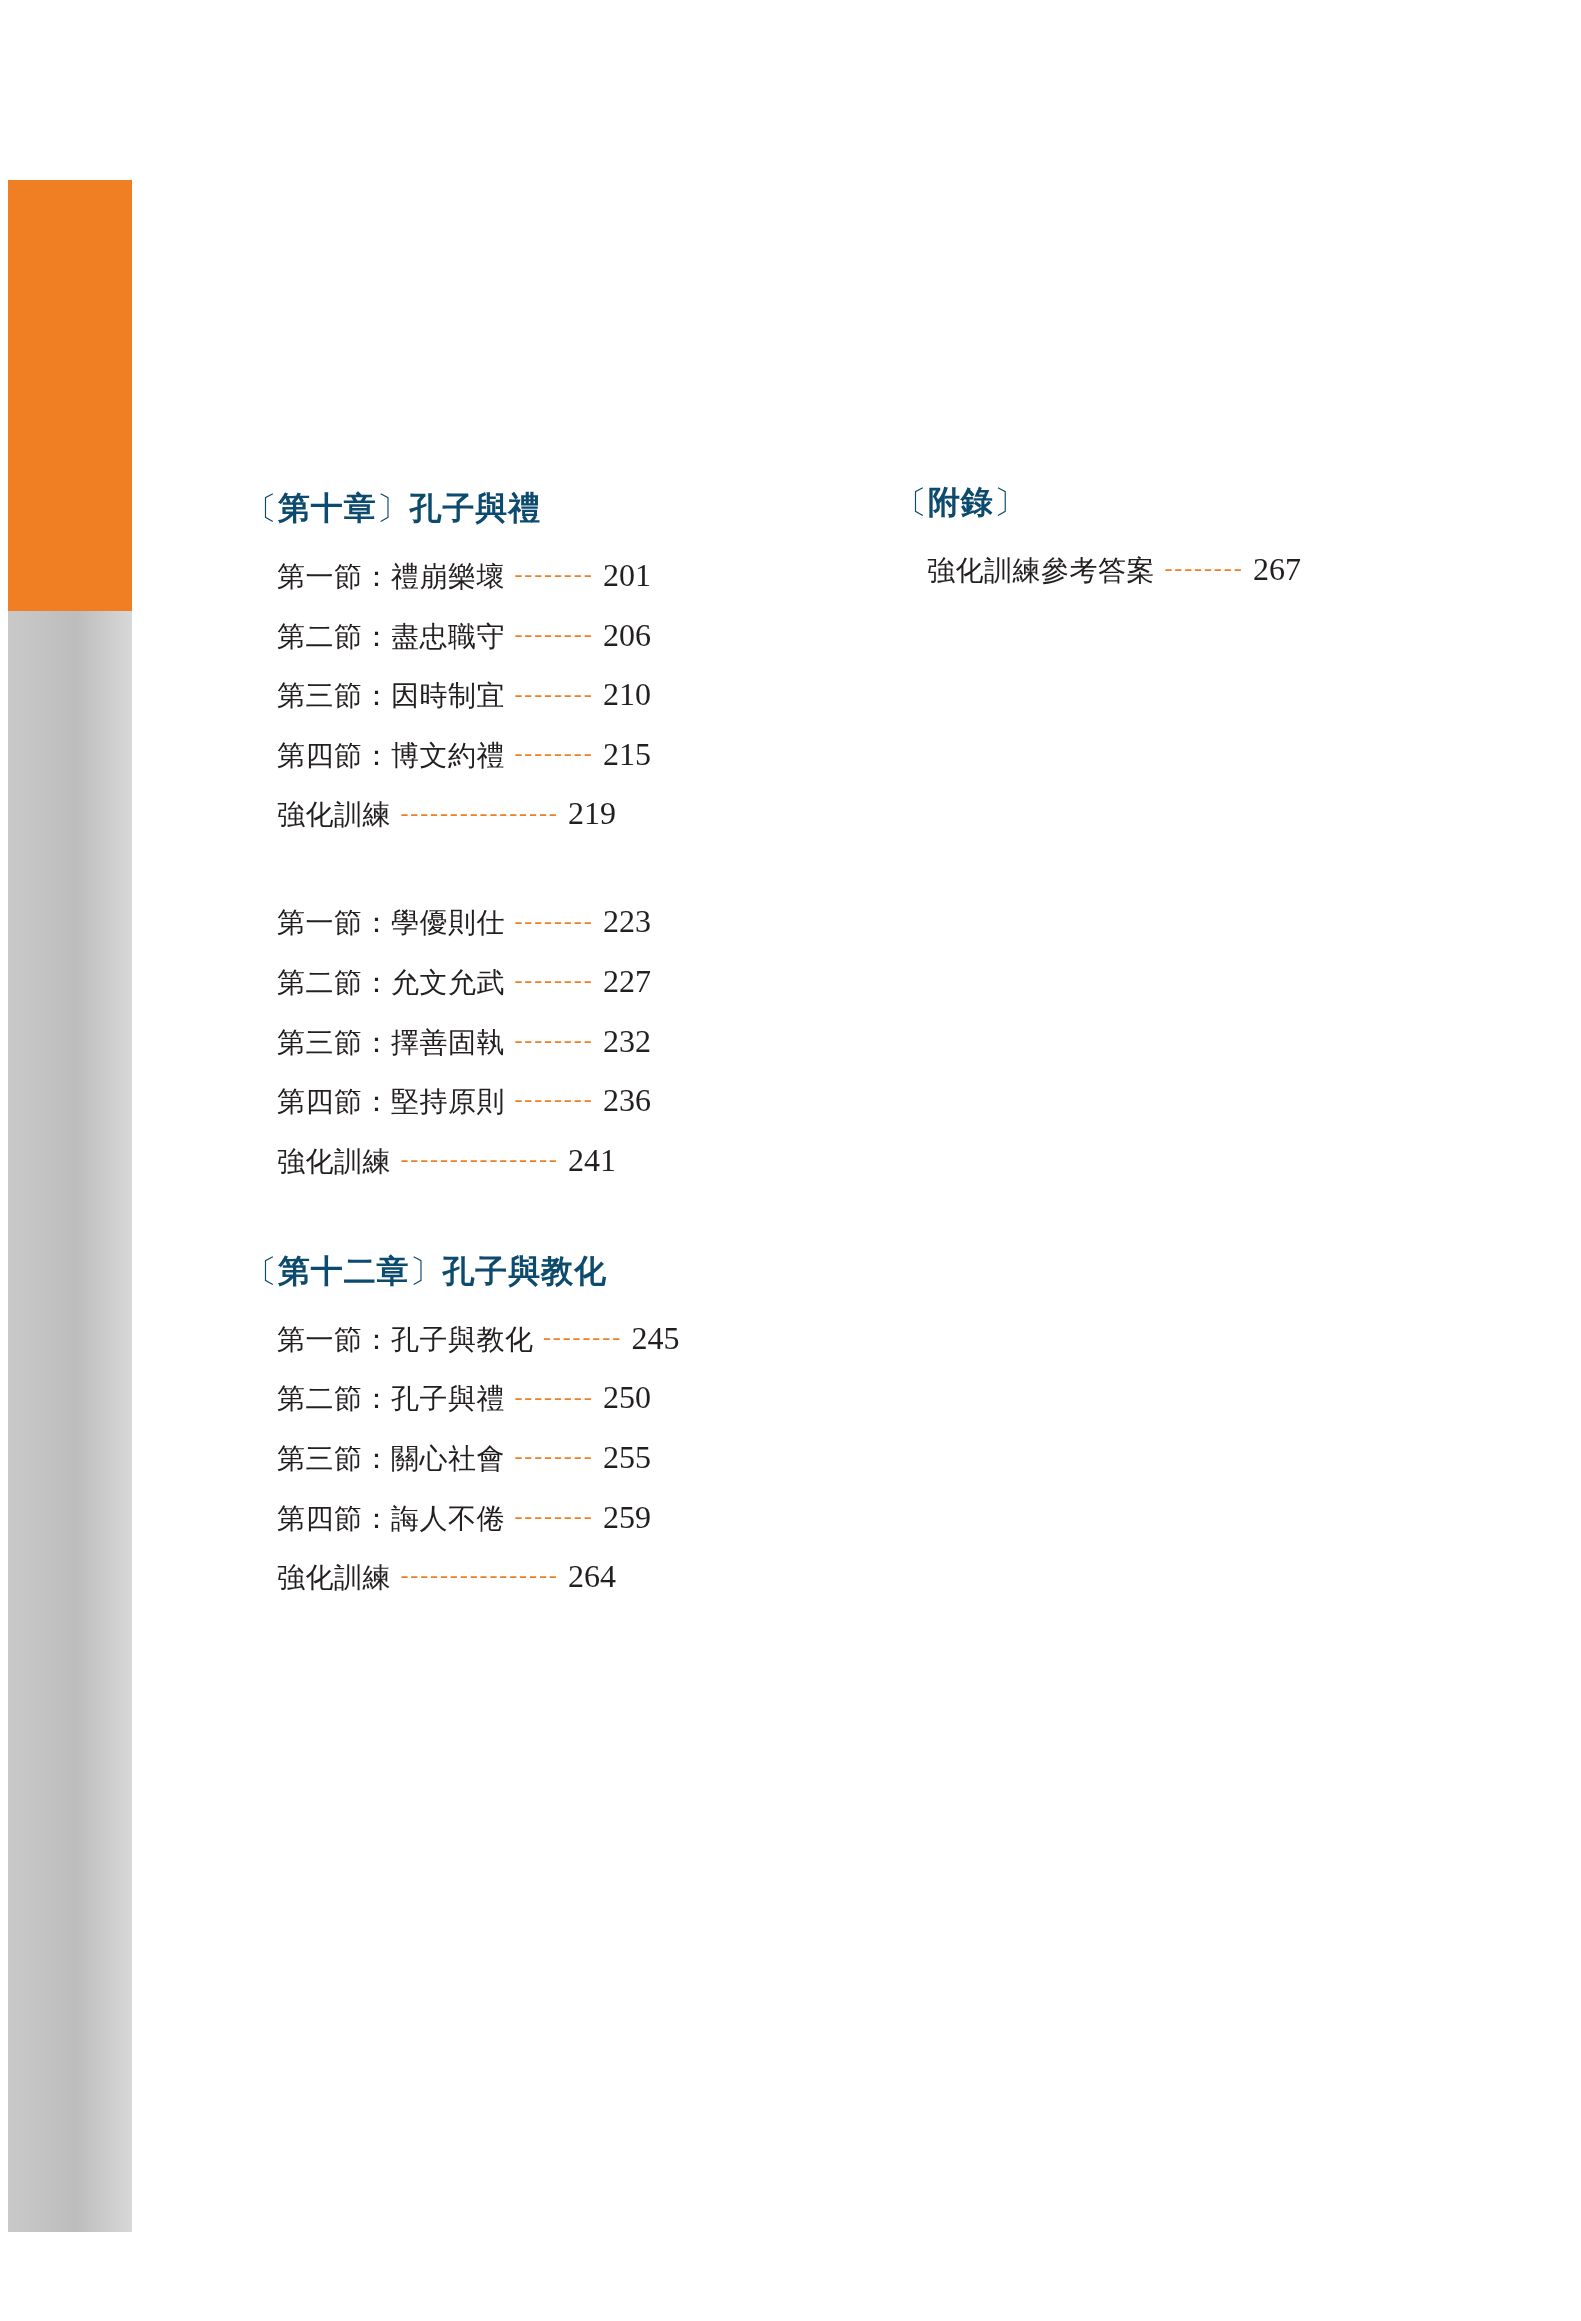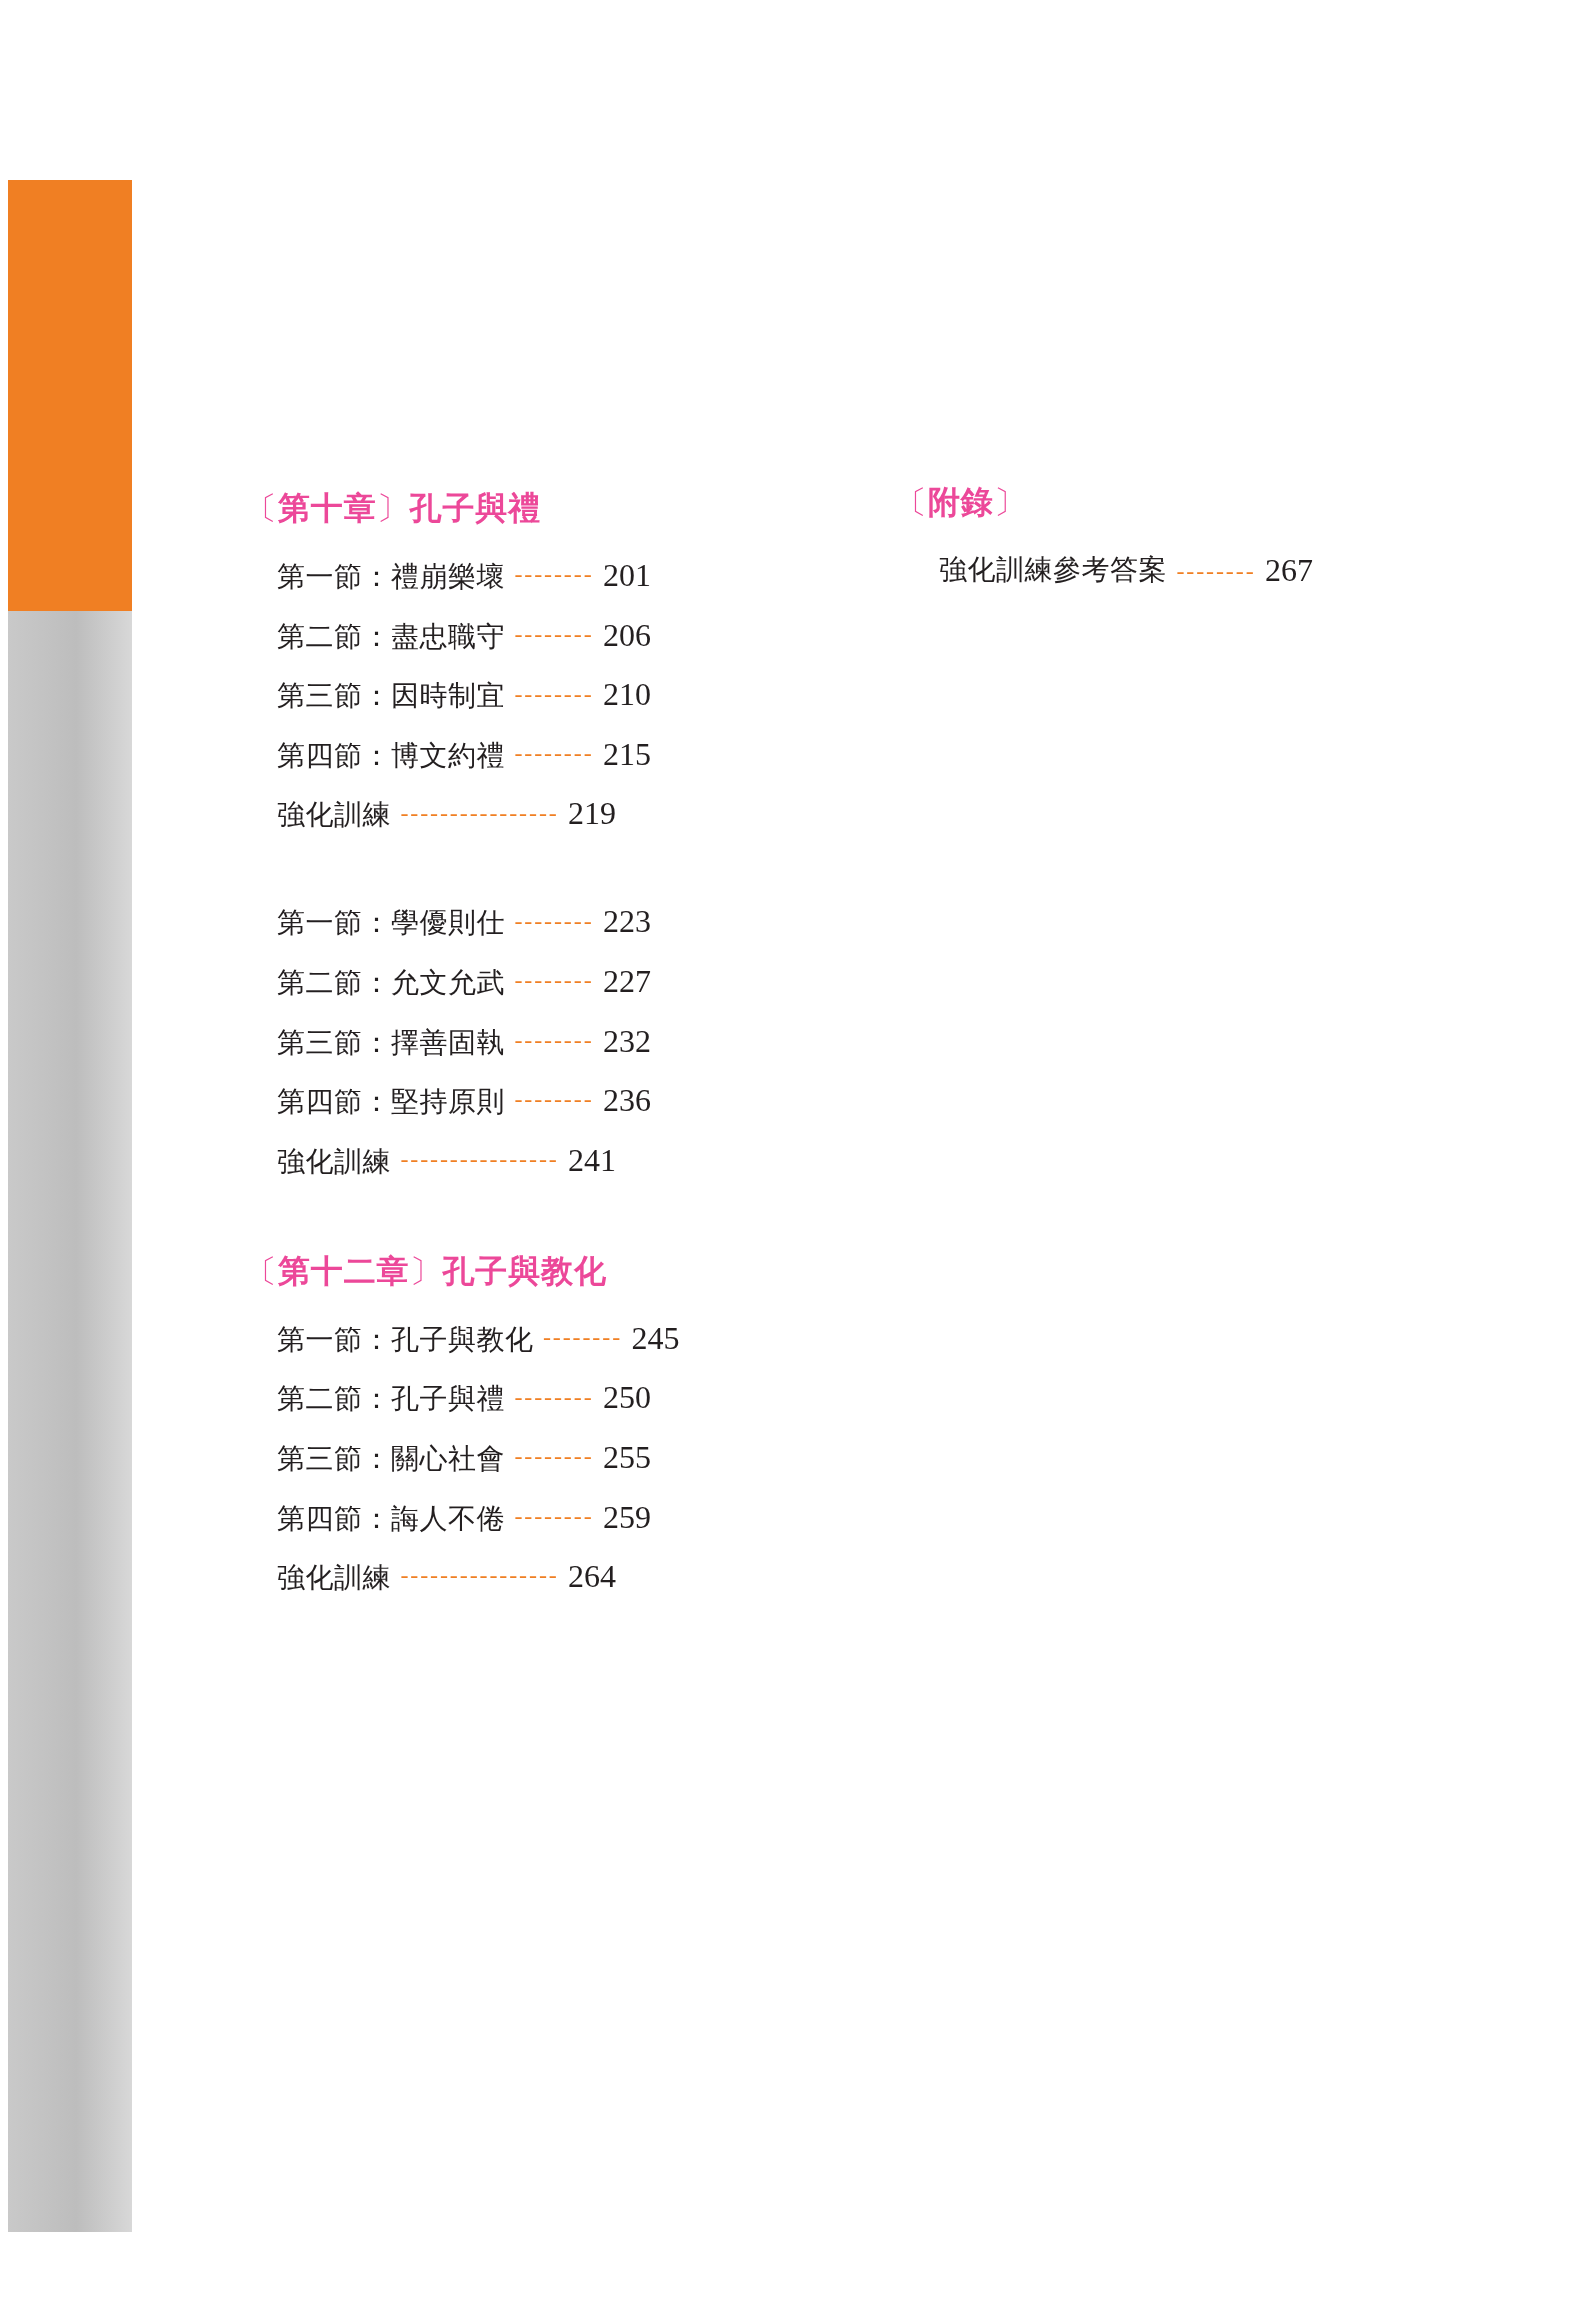--- a/index.html
+++ b/index.html
@@ -53,21 +53,21 @@
     left: 895px;
     top: 481px;
     width: 600px;
   }
 
   .chapter-block {
     margin-bottom: 69px;
   }
 
   .chapter-title {
-    color: #ec4899;
+    color: #0c4a6e;
     font-size: 32px;
     font-weight: bold;
     letter-spacing: 0.9px;
     white-space: nowrap;
     margin-bottom: 26px;
     font-family: "DejaVu Sans", "Liberation Sans", sans-serif;
   }
   .chapter-title .bracket {
     font-weight: normal;
   }
@@ -97,22 +97,21 @@
     top: -3.7px;
   }
   .toc-row .page-no {
     font-family: "Liberation Serif", serif;
     font-size: 32px;
     color: #231f20;
   }
 
   
   .appendix-row {
-    margin-left: 44px;
-    align-items: flex-end;
+    margin-left: 32px;
   }
 </style>
 </head>
 <body>
 
 <div class="page">
 
   <div class="bar-orange"></div>
   <div class="bar-gray"></div>
 

